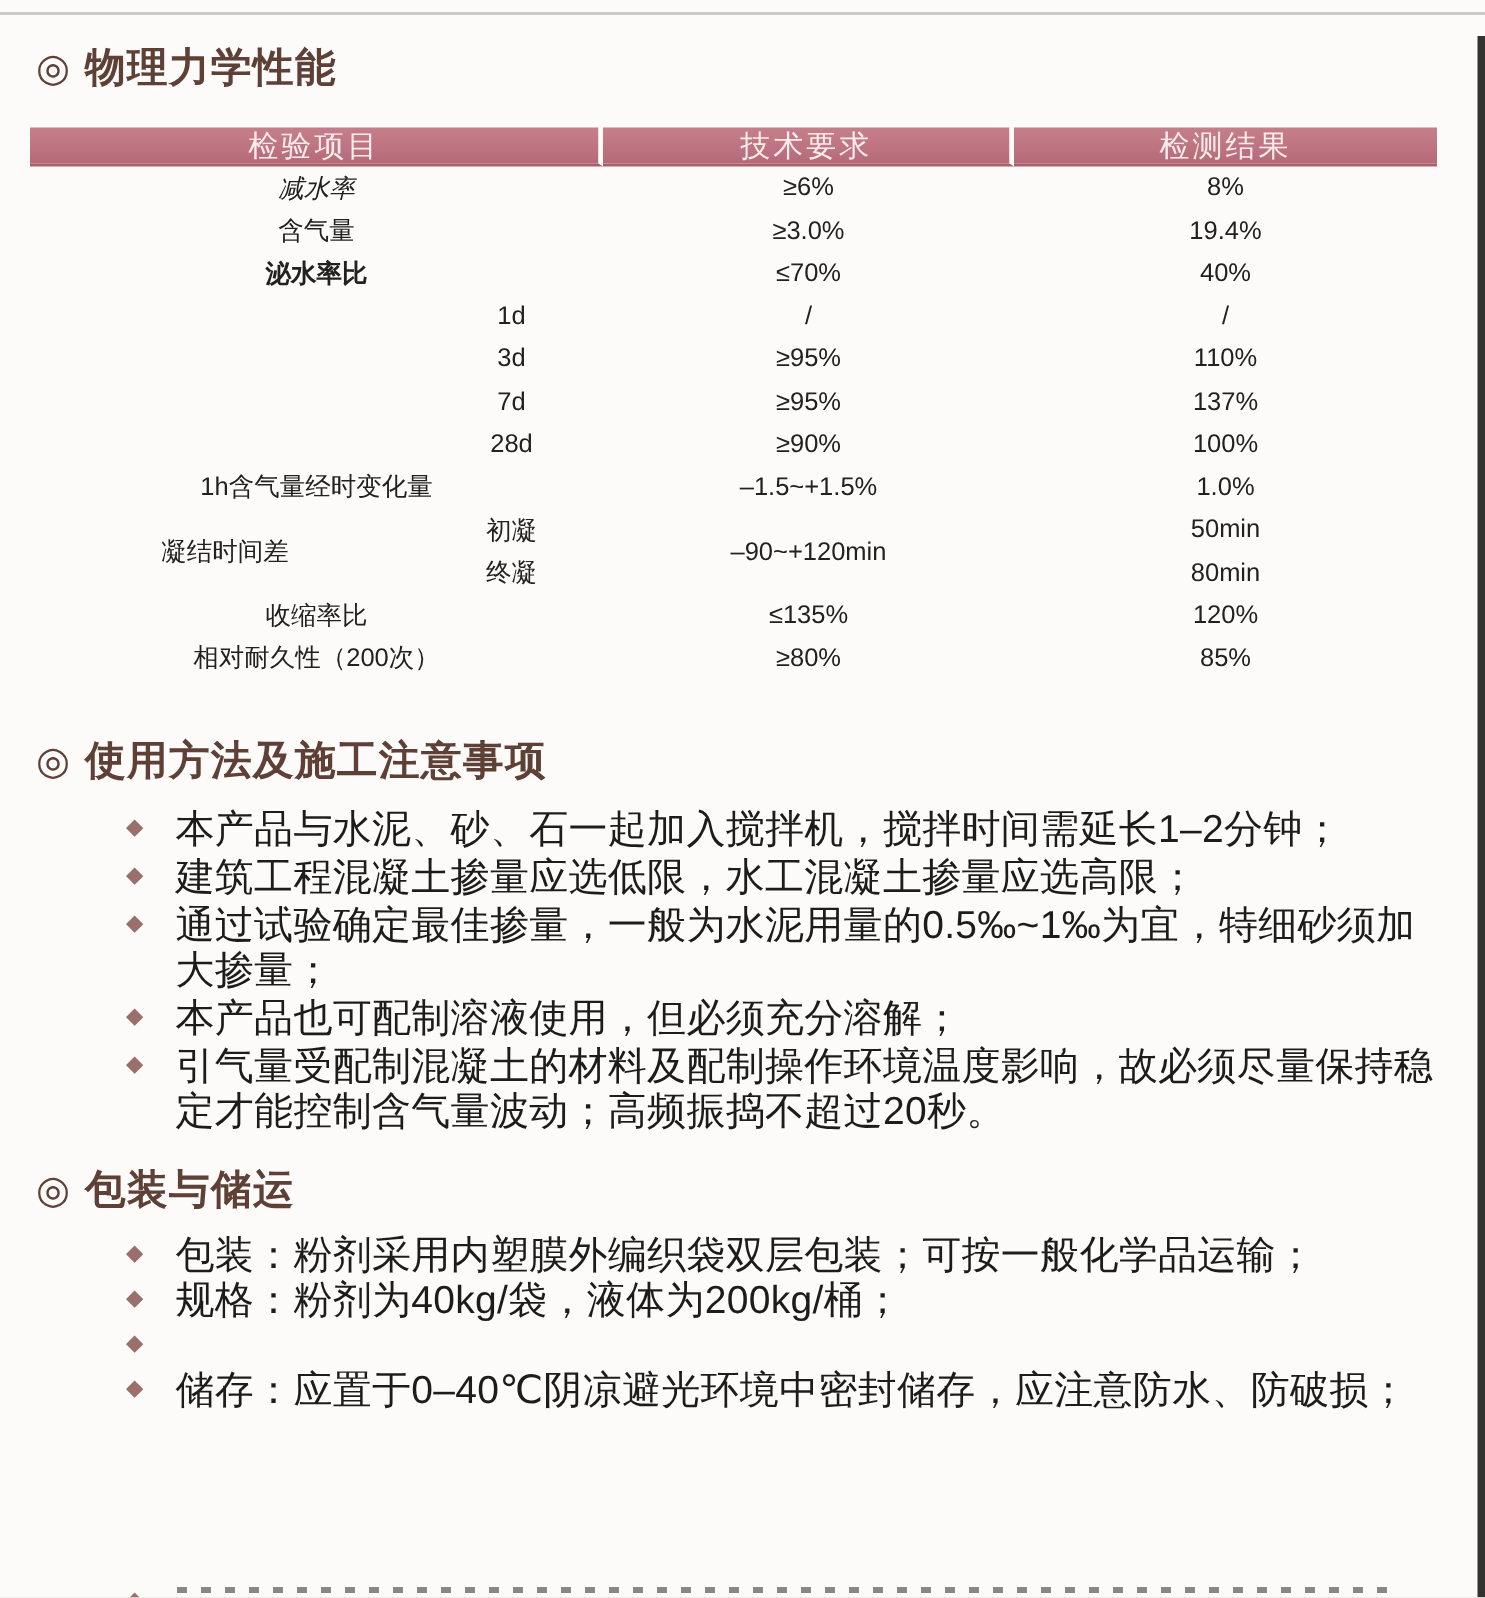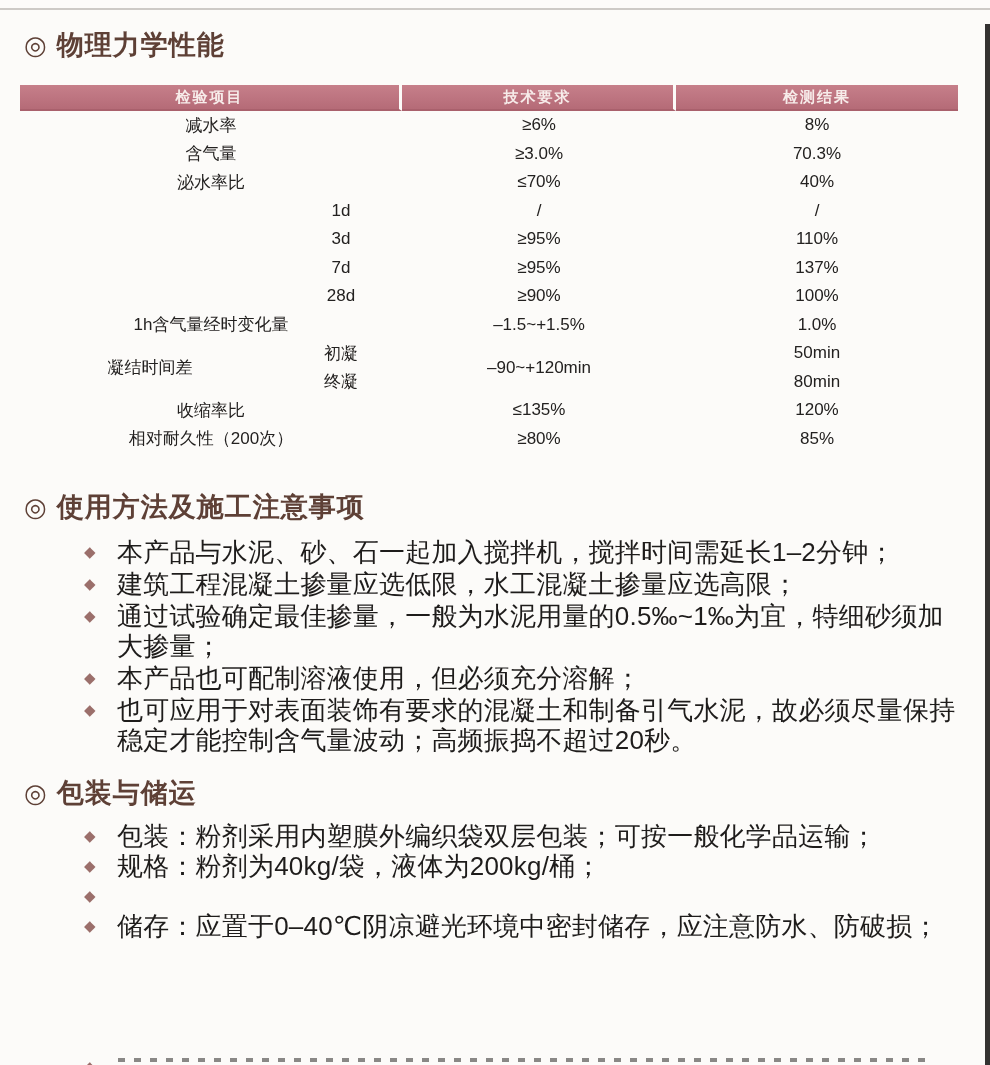--- a/index.html
+++ b/index.html
@@ -31,23 +31,22 @@
   .ptable{
     margin:22px 0 0 20px;width:938px;
     display:grid;
     grid-template-columns:260px 122px 274px 282px;
     grid-template-rows:26px repeat(12,28.5px);
     font-size:17px;color:#232120;
   }
   .cell{display:flex;align-items:center;justify-content:center;text-align:center;}
   .th{
     background:linear-gradient(180deg,#c67f8a 0%,#bd7480 55%,#b56b77 100%);
-    color:#f7ecea;font-size:15px;letter-spacing:2px;
+    color:#f7ecea;font-size:20px;letter-spacing:2px;
     border-bottom:2px solid #a9606c;
-    font-weight:bold;
   }
   .th.sep{border-right:3px solid #fcfbf9;}
   .c-item{grid-column:1 / span 2;}
   .c-lbl{grid-column:1;}
   .c-sub{grid-column:2;}
   .c-req{grid-column:3;}
   .c-res{grid-column:4;}
 
   .blist{list-style:none;margin:0;padding:0;}
   .blist li{display:flex;align-items:flex-start;}
@@ -80,29 +79,29 @@
   <h2 class="sec" id="sec-physical">
     <span class="ring">◎</span>
     <span>物理力学性能</span>
   </h2>
 
   <div class="ptable">
     <div class="cell th sep" style="grid-row:1;grid-column:1 / span 2;">检验项目</div>
     <div class="cell th" style="grid-row:1;grid-column:4;">检测结果</div>
     <div class="cell th sep" style="grid-row:1;grid-column:3;">技术要求</div>
 
-    <div class="cell c-item" style="grid-row:2;">减水率</div>
+    <div class="cell c-item" style="grid-row:2;font-style:italic;">减水率</div>
     <div class="cell c-req" style="grid-row:2;">≥6%</div>
     <div class="cell c-res" style="grid-row:2;">8%</div>
 
     <div class="cell c-item" style="grid-row:3;">含气量</div>
     <div class="cell c-req" style="grid-row:3;">≥3.0%</div>
-    <div class="cell c-res" style="grid-row:3;">70.3%</div>
+    <div class="cell c-res" style="grid-row:3;">19.4%</div>
 
-    <div class="cell c-item" style="grid-row:4;">泌水率比</div>
+    <div class="cell c-item" style="grid-row:4;font-weight:bold;">泌水率比</div>
     <div class="cell c-req" style="grid-row:4;">≤70%</div>
     <div class="cell c-res" style="grid-row:4;">40%</div>
 
     <div class="cell c-sub" style="grid-row:5;">1d</div>
     <div class="cell c-req" style="grid-row:5;">/</div>
     <div class="cell c-res" style="grid-row:5;">/</div>
     <div class="cell c-sub" style="grid-row:6;">3d</div>
     <div class="cell c-req" style="grid-row:6;">≥95%</div>
     <div class="cell c-res" style="grid-row:6;">110%</div>
     <div class="cell c-sub" style="grid-row:7;">7d</div>
@@ -149,21 +148,21 @@
     <li>
       <span class="dm">◆</span>
       <span class="bt">通过试验确定最佳掺量，一般为水泥用量的0.5‰~1‰为宜，特细砂须加大掺量；</span>
     </li>
     <li>
       <span class="dm">◆</span>
       <span class="bt">本产品也可配制溶液使用，但必须充分溶解；</span>
     </li>
     <li>
       <span class="dm">◆</span>
-      <span class="bt">也可应用于对表面装饰有要求的混凝土和制备引气水泥，故必须尽量保持稳定才能控制含气量波动；高频振捣不超过20秒。</span>
+      <span class="bt">引气量受配制混凝土的材料及配制操作环境温度影响，故必须尽量保持稳定才能控制含气量波动；高频振捣不超过20秒。</span>
     </li>
   </ul>
 
   <h2 class="sec" id="sec-packing">
     <span class="ring">◎</span>
     <span>包装与储运</span>
   </h2>
 
   <ul class="blist" id="list-packing">
     <li>

